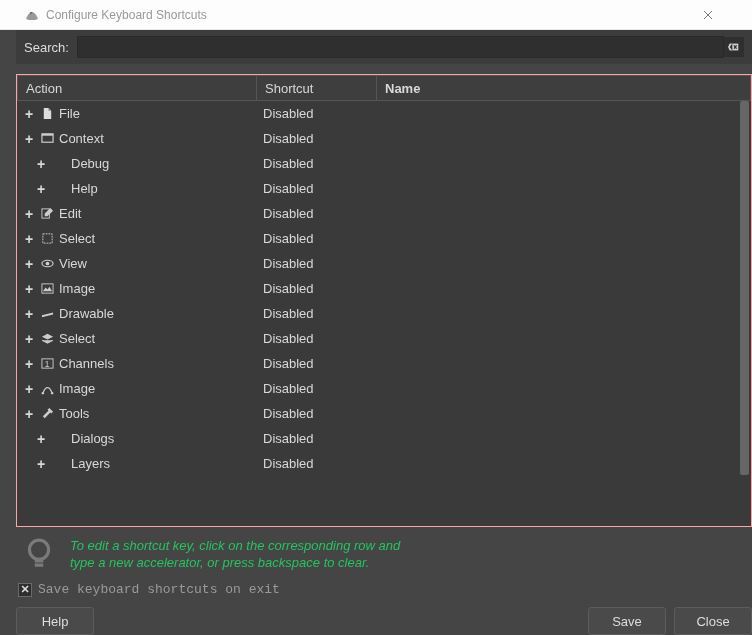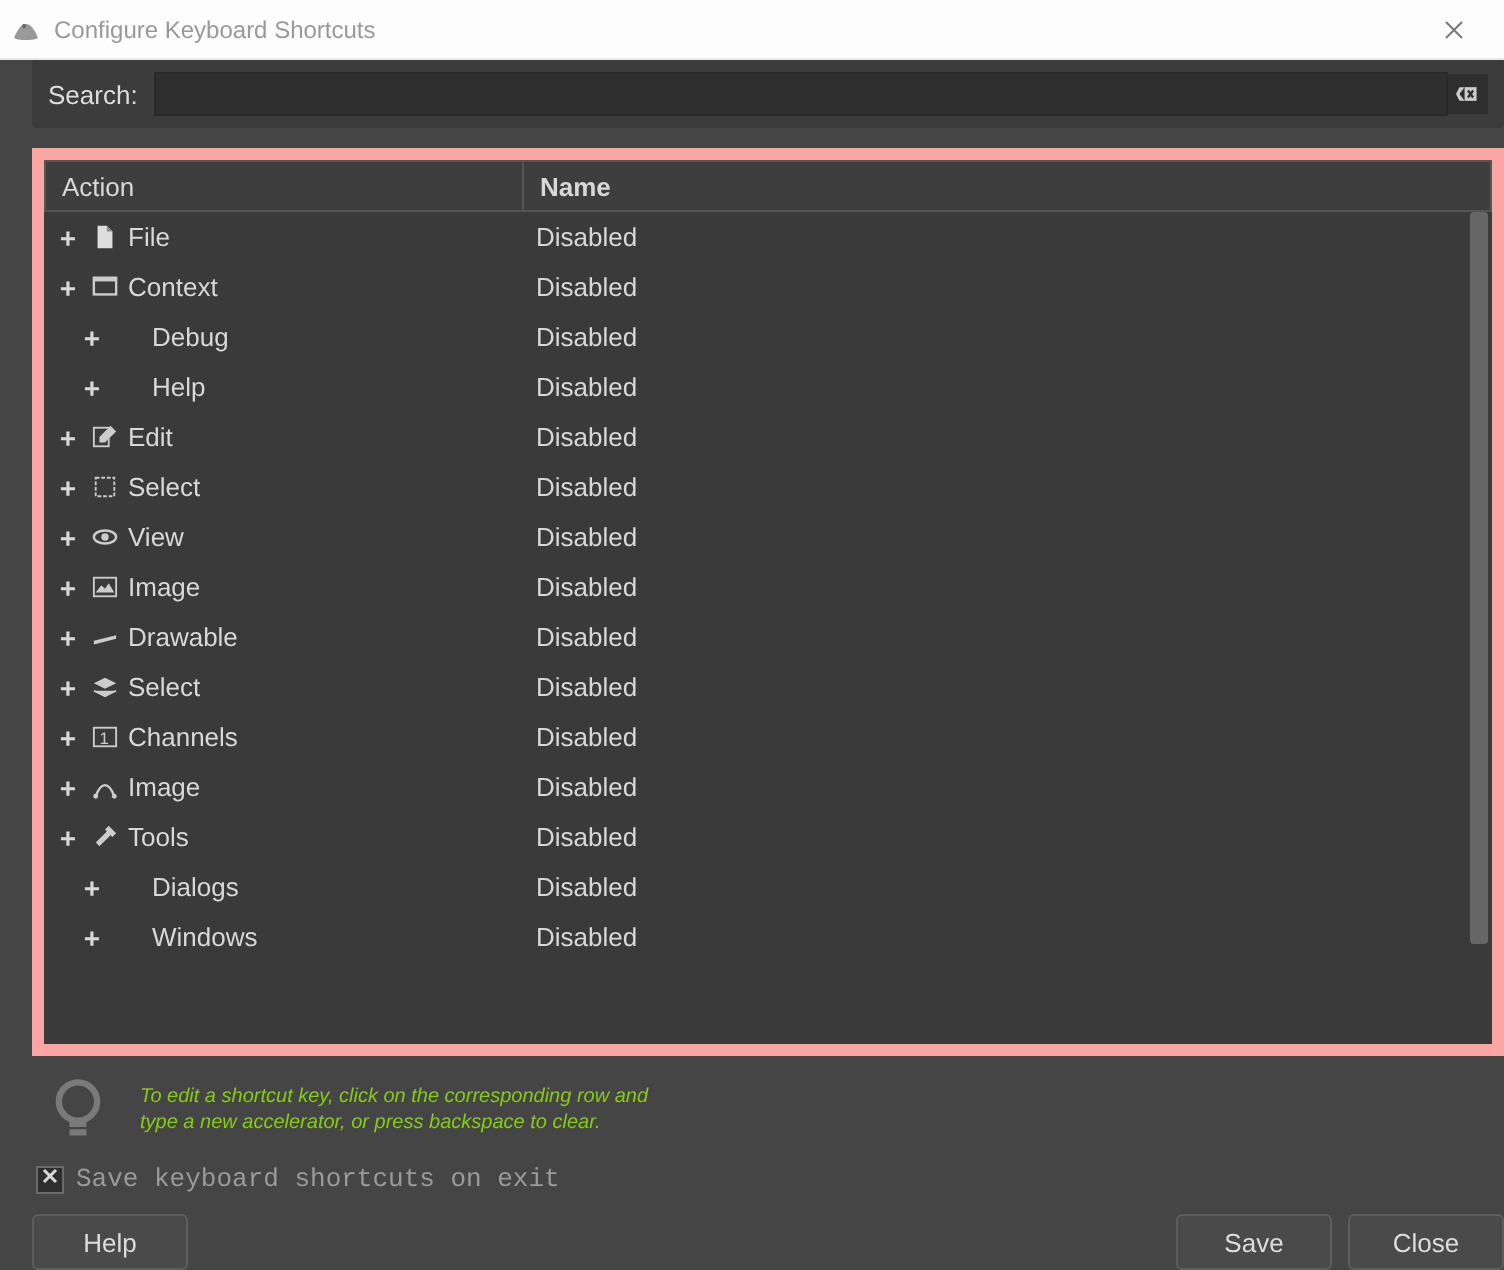--- a/index.html
+++ b/index.html
@@ -10,21 +10,21 @@
   background: #454545; 
   width: 752px; 
   height: 635px; 
   overflow: hidden;
 }
 .titlebar {
   height: 30px;
   background: #fdfdfd;
   display: flex;
   align-items: center;
-  padding: 0 5px;
+  padding: 0 24px;
   color: #999;
   font-size: 12px;
   border-bottom: 1px solid #e8e8e8;
 }
 .titlebar .app-icon {
   width: 16px; height: 16px;
   margin-right: 6px;
   display: inline-flex; align-items: center; justify-content: center;
 }
 .titlebar .spacer { flex: 1; }
@@ -61,21 +61,21 @@
 }
 .search-clear {
   width: 20px; height: 20px;
   display: flex; align-items: center; justify-content: center;
   background: #2f2f2f;
   border-left: none;
   cursor: pointer;
 }
 .tree-wrap {
   flex: 1;
-  border: 6px solid #fca5a5;
+  border: 1px solid #fca5a5;
   background: #3a3a3a;
   overflow: hidden;
   position: relative;
   display: flex;
   flex-direction: column;
 }
 .tree-header {
   display: flex;
   background: #3a3a3a;
   height: 26px;
@@ -151,21 +151,21 @@
 
 .hint-area {
   display: flex; align-items: center;
   gap: 14px;
   padding: 10px 6px 8px 6px;
 }
 .hint-icon {
   width: 34px; height: 34px;
   color: #7a7a7a;
 }
-.hint-text { color: #84cc16; font-style: italic; line-height: 1.35; font-size: 10px; }
+.hint-text { color: #22c55e; font-style: italic; line-height: 1.35; font-size: 13px; }
 .check-row {
   display: flex; align-items: center;
   gap: 6px;
   padding: 2px 2px 10px 2px;
 }
 .checkbox {
   width: 14px; height: 14px;
   background: #2e2e2e;
   border: 1px solid #6a6a6a;
   display: inline-flex; align-items: center; justify-content: center;
@@ -222,20 +222,21 @@
           <path fill="#ccc" d="M2 3h3l-3 4 3 4H2l-2-4 2-4z"></path>
           <path fill="#ccc" d="M5 3h7v8H5z"></path>
           <path stroke="#2f2f2f" stroke-width="1.4" d="M7 5l3 4M10 5l-3 4"></path>
         </svg>
     </span>
   </div>
 
   <div class="tree-wrap">
     <div class="tree-header">
       <div class="col-h col-action">Action</div>
+      <div class="col-h col-shortcut">Shortcut</div>
       <div class="col-h col-name">Name</div>
     </div>
     <div class="tree-body">
       <div class="tree-rows" id="tree-rows">
           <div class="row">
             <div class="cell-action">
               <span class="expander">+</span>
               <span class="item-icon">
                 <svg viewBox="0 0 14 14" width="13" height="13">
                   <path fill="#ddd" d="M3 1h5l3 3v9H3z"></path>
@@ -409,21 +410,21 @@
               <span class="item-icon blank"></span>
               <span class="label">Dialogs</span>
             </div>
             <div class="cell-shortcut">Disabled</div>
             <div class="cell-name"></div>
           </div>
           <div class="row">
             <div class="cell-action indent-1">
               <span class="expander">+</span>
               <span class="item-icon blank"></span>
-              <span class="label">Windows</span>
+              <span class="label">Layers</span>
             </div>
             <div class="cell-shortcut">Disabled</div>
             <div class="cell-name"></div>
           </div>
         </div>
       <div class="tree-scrollbar">
         <div class="thumb"></div>
       </div>
     </div>
   </div>

